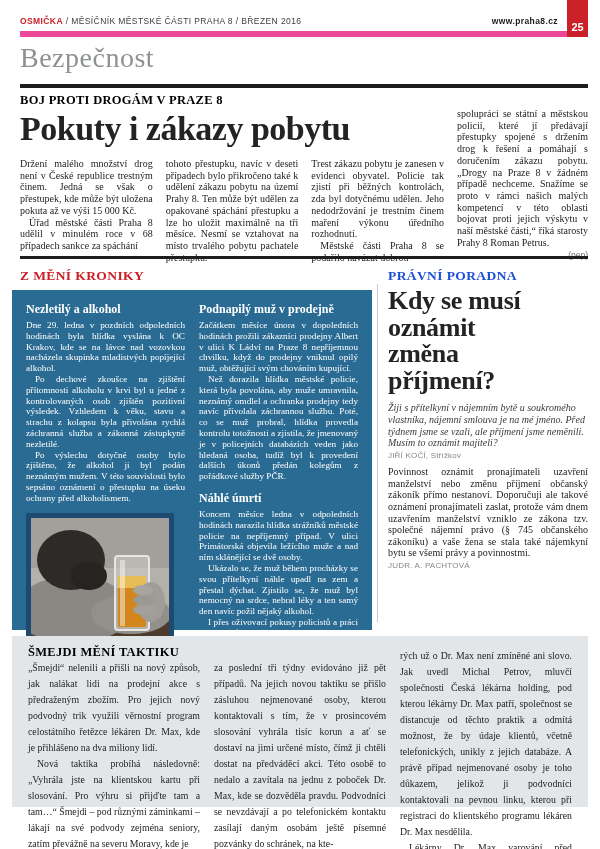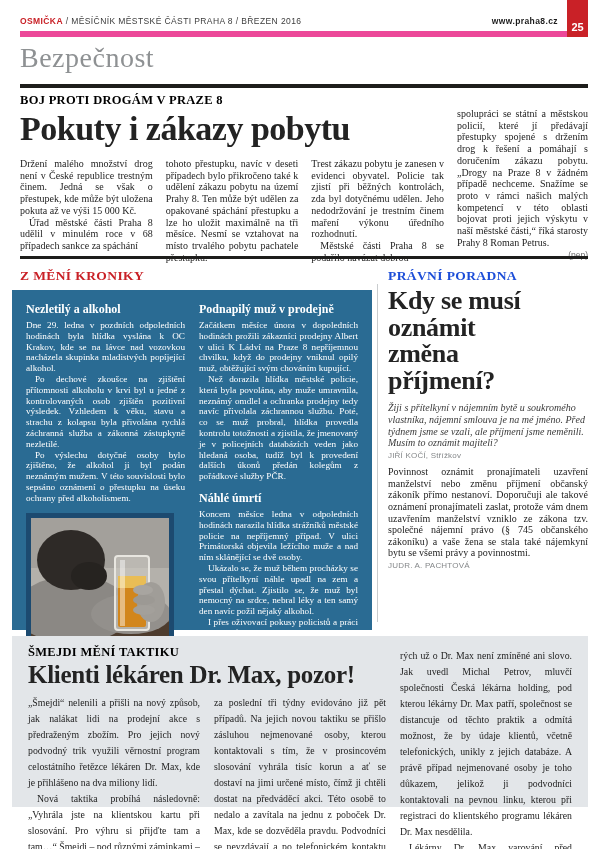--- a/index.html
+++ b/index.html
@@ -174,21 +174,20 @@
       <p class="question">Žiji s přítelkyní v nájemním bytě u soukromého vlastníka, nájemní smlouva je na mé jméno. Před týdnem jsme se vzali, ale příjmení jsme neměnili. Musím to oznámit majiteli?</p>
       <p class="byline">JIŘÍ KOČÍ, Střížkov</p>
       <p class="answer">Povinnost oznámit pronajímateli uzavření manželství nebo změnu příjmení občanský zákoník přímo nestanoví. Doporučuji ale takové oznámení pronajímateli zaslat, protože vám dnem uzavřením manželství vzniklo ze zákona tzv. společné nájemní právo (§ 745 občanského zákoníku) a vaše žena se stala také nájemkyní bytu se všemi právy a povinnostmi.</p>
       <p class="byline">JUDR. A. PACHTOVÁ</p>
     </div>
   </div>
 
   <div class="graybox">
     <div class="gb-left">
       <div class="kicker">ŠMEJDI MĚNÍ TAKTIKU</div>
-      <div class="gb-headline">Klienti lékáren Dr. Max, pozor!</div>
       <div class="gb-cols gb-txt">
         <div class="col">
           <p>„Šmejdi“ nelenili a přišli na nový způsob, jak nalákat lidi na prodejní akce s předraženým zbožím.  Pro jejich nový podvodný trik využili věrnostní program celostátního řetězce lékáren Dr. Max, kde je přihlášeno na dva miliony lidí.</p>
           <p class="ind">Nová taktika probíhá následovně: „Vyhrála jste na klientskou kartu při slosování. Pro výhru si přijďte tam a tam…“ Šmejdi – pod různými záminkami – lákají na své podvody zejména seniory, zatím převážně na severu Moravy, kde je</p>
         </div>
         <div class="col">
           <p>za poslední tři týdny evidováno již pět případů. Na jejich novou taktiku se přišlo zásluhou nejmenované osoby, kterou kontaktovali s tím, že v prosincovém slosování vyhrála tisíc korun a ať se dostaví na jimi určené místo, čímž ji chtěli dostat na předváděcí akci. Této osobě to nedalo a zavítala na jednu z poboček Dr. Max, kde se dozvěděla pravdu. Podvodníci se nevzdávají a po telefonickém kontaktu zasílají daným osobám ještě písemné pozvánky do schránek, na kte-</p>
         </div>
       </div>
     </div>

